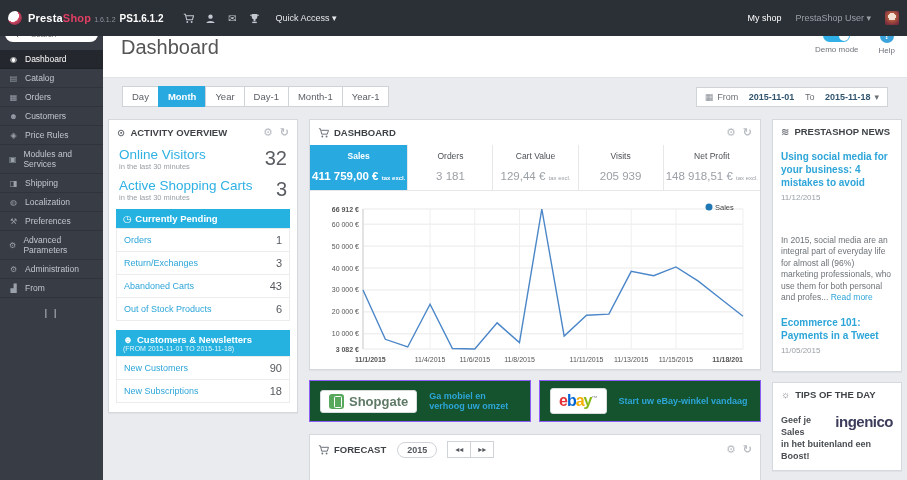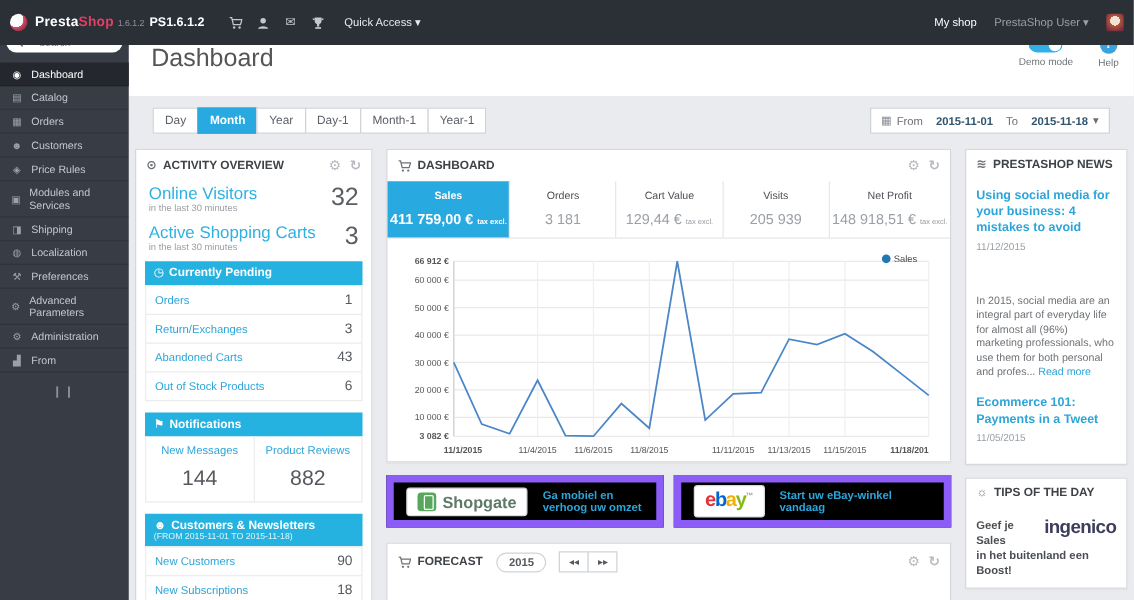--- a/index.html
+++ b/index.html
@@ -97,21 +97,21 @@
   .kpi:last-child { border-right:none; }
   .kpi .kl { font-size:8.5px; color:#4c5055; }
   .kpi .kv { font-size:11.5px; color:#9ba0a6; margin-top:9px; white-space:nowrap; }
   .kpi .kv small { font-size:6px; }
   .kpi.active { background:#28a9e0; }
   .kpi.active .kl, .kpi.active .kv { color:#fff; font-weight:bold; }
   .chart-wrap { padding:6px 7px 2px 7px; }
 
   
   .promos { display:flex; gap:8px; margin-bottom:12px; }
-  .promo { flex:1; background:#000000; border:6px solid #8b5cf6; height:42px; display:flex; align-items:center; padding:0 10px; gap:12px; }
+  .promo { flex:1; background:#14532d; border:1px solid #8b5cf6; height:42px; display:flex; align-items:center; padding:0 10px; gap:12px; }
   .logo-box { border:1px solid #d9dcdf; border-radius:3px; padding:3px 8px; display:flex; align-items:center; gap:5px; background:#fff; }
   .sg-ic { width:15px; height:15px; background:#57a85c; border-radius:3px; position:relative; }
   .sg-ic::after { content:""; position:absolute; left:4.5px; top:2.5px; width:6px; height:10px; border:1.3px solid #fff; border-radius:1.5px; }
   .sg-txt { font-size:13px; color:#5e7a66; font-weight:bold; }
   .ebay-txt { font-size:16px; font-weight:bold; letter-spacing:-1px; }
   .ebay-txt sup { font-size:6px; color:#999; letter-spacing:0; }
   .promo-link { font-size:9px; color:#2da5d8; font-weight:bold; cursor:pointer; }
 
   
   .year-pill { border:1px solid #cfd3d8; border-radius:9px; padding:2px 9px; font-size:9px; font-weight:bold; color:#55595e; margin-left:6px; }
@@ -306,33 +306,20 @@
                   <span class="rl">Abandoned Carts</span>
                   <span class="rv">43</span>
                 </div>
                 <div class="row">
                   <span class="rl">Out of Stock Products</span>
                   <span class="rv">6</span>
                 </div>
               </div>
           </div>
 
-          <div class="sec">
-            <div class="sec-head"><span class="si">⚑</span><span>Notifications</span></div>
-            <div class="twocol" id="notif-cells">
-                <div class="cell">
-                  <div class="cl">New Messages</div>
-                  <div class="cv">144</div>
-                </div>
-                <div class="cell">
-                  <div class="cl">Product Reviews</div>
-                  <div class="cv">882</div>
-                </div>
-              </div>
-          </div>
 
           <div class="sec">
             <div class="sec-head"><span class="si">☻</span><span>Customers &amp; Newsletters</span>
               <span class="sub">(FROM 2015-11-01 TO 2015-11-18)</span></div>
             <div class="rowlist" id="customer-rows">
                 <div class="row">
                   <span class="rl">New Customers</span>
                   <span class="rv">90</span>
                 </div>
                 <div class="row">

